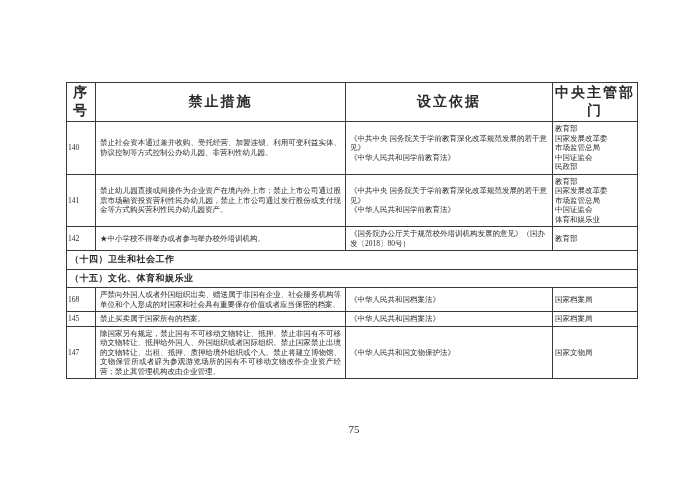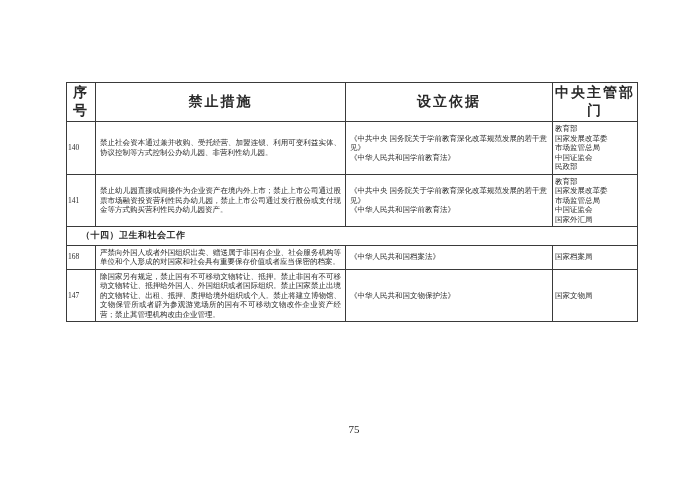--- a/index.html
+++ b/index.html
@@ -38,21 +38,21 @@
     padding: 2px 4px;
     vertical-align: middle;
   }
   td.cell-no { text-align: left; padding: 2px 1px; }
   td.cell-measure { text-align: justify; }
   td.cell-basis { text-align: left; }
   td.cell-dept { padding: 2px 2px; margin-left: 8px; }
   tr.section-row td {
     font-size: 9px;
     font-weight: bold;
-    padding: 4px 4px 4px 14px;
+    padding: 4px 4px 4px 3px;
     letter-spacing: 0.5px;
   }
   .basis-line, .dept-line { display: block; }
   .page-number {
     position: absolute;
     left: 4px;
     top: 423px;
     width: 100%;
     text-align: center;
     font-size: 11px;
@@ -99,29 +99,52 @@
           <td class="cell-measure">禁止幼儿园直接或间接作为企业资产在境内外上市；禁止上市公司通过股票市场融资投资营利性民办幼儿园，禁止上市公司通过发行股份或支付现金等方式购买营利性民办幼儿园资产。</td>
           <td class="cell-basis">
             <span class="basis-line">《中共中央 国务院关于学前教育深化改革规范发展的若干意见》</span>
             <span class="basis-line">《中华人民共和国学前教育法》</span>
           </td>
           <td class="cell-dept">
             <span class="dept-line">教育部</span>
             <span class="dept-line">国家发展改革委</span>
             <span class="dept-line">市场监管总局</span>
             <span class="dept-line">中国证监会</span>
-            <span class="dept-line">国家外汇局</span>
+            <span class="dept-line">体育和娱乐业</span>
+          </td>
+        </tr>
+        <tr>
+          <td class="cell-no">142</td>
+          <td class="cell-measure">★中小学校不得举办或者参与举办校外培训机构。</td>
+          <td class="cell-basis">
+            <span class="basis-line">《国务院办公厅关于规范校外培训机构发展的意见》（国办发〔2018〕80号）</span>
+          </td>
+          <td class="cell-dept">
+            <span class="dept-line">教育部</span>
           </td>
         </tr>
         <tr class="section-row">
           <td colspan="4">（十四）卫生和社会工作</td>
         </tr>
+        <tr class="section-row">
+          <td colspan="4">（十五）文化、体育和娱乐业</td>
+        </tr>
         <tr>
           <td class="cell-no">168</td>
           <td class="cell-measure">严禁向外国人或者外国组织出卖、赠送属于非国有企业、社会服务机构等单位和个人形成的对国家和社会具有重要保存价值或者应当保密的档案。</td>
+          <td class="cell-basis">
+            <span class="basis-line">《中华人民共和国档案法》</span>
+          </td>
+          <td class="cell-dept">
+            <span class="dept-line">国家档案局</span>
+          </td>
+        </tr>
+        <tr>
+          <td class="cell-no">145</td>
+          <td class="cell-measure">禁止买卖属于国家所有的档案。</td>
           <td class="cell-basis">
             <span class="basis-line">《中华人民共和国档案法》</span>
           </td>
           <td class="cell-dept">
             <span class="dept-line">国家档案局</span>
           </td>
         </tr>
         <tr>
           <td class="cell-no">147</td>
           <td class="cell-measure">除国家另有规定，禁止国有不可移动文物转让、抵押。禁止非国有不可移动文物转让、抵押给外国人、外国组织或者国际组织。禁止国家禁止出境的文物转让、出租、抵押、质押给境外组织或个人。禁止将建立博物馆、文物保管所或者辟为参观游览场所的国有不可移动文物改作企业资产经营；禁止其管理机构改由企业管理。</td>

